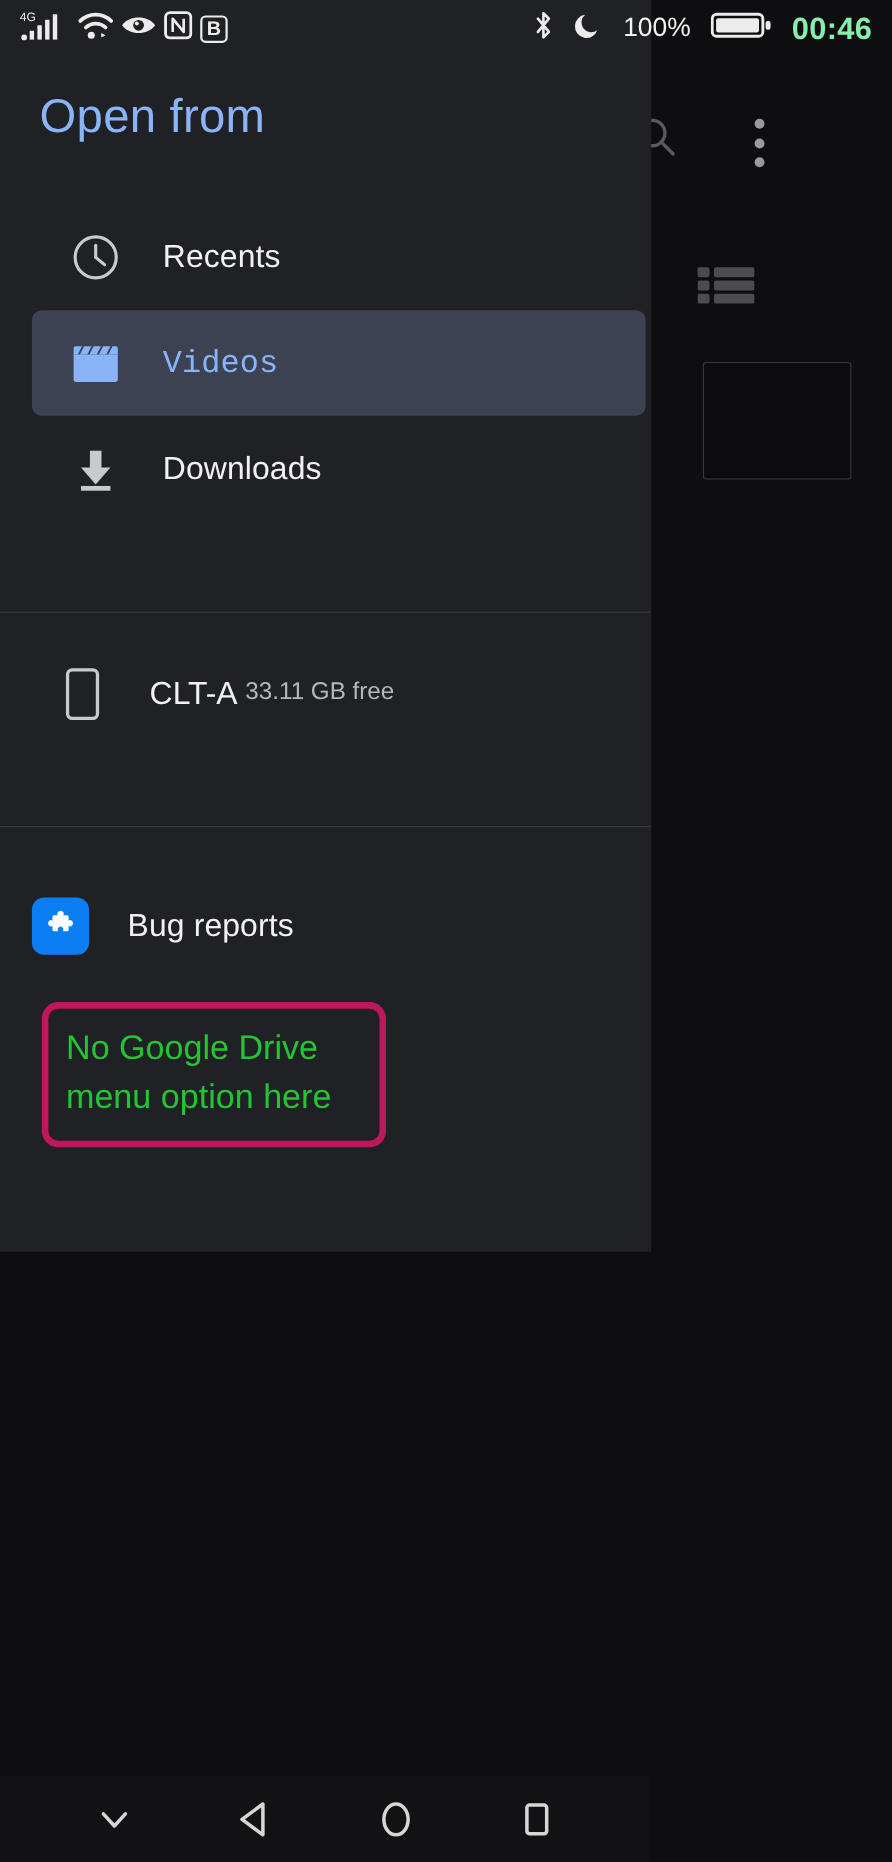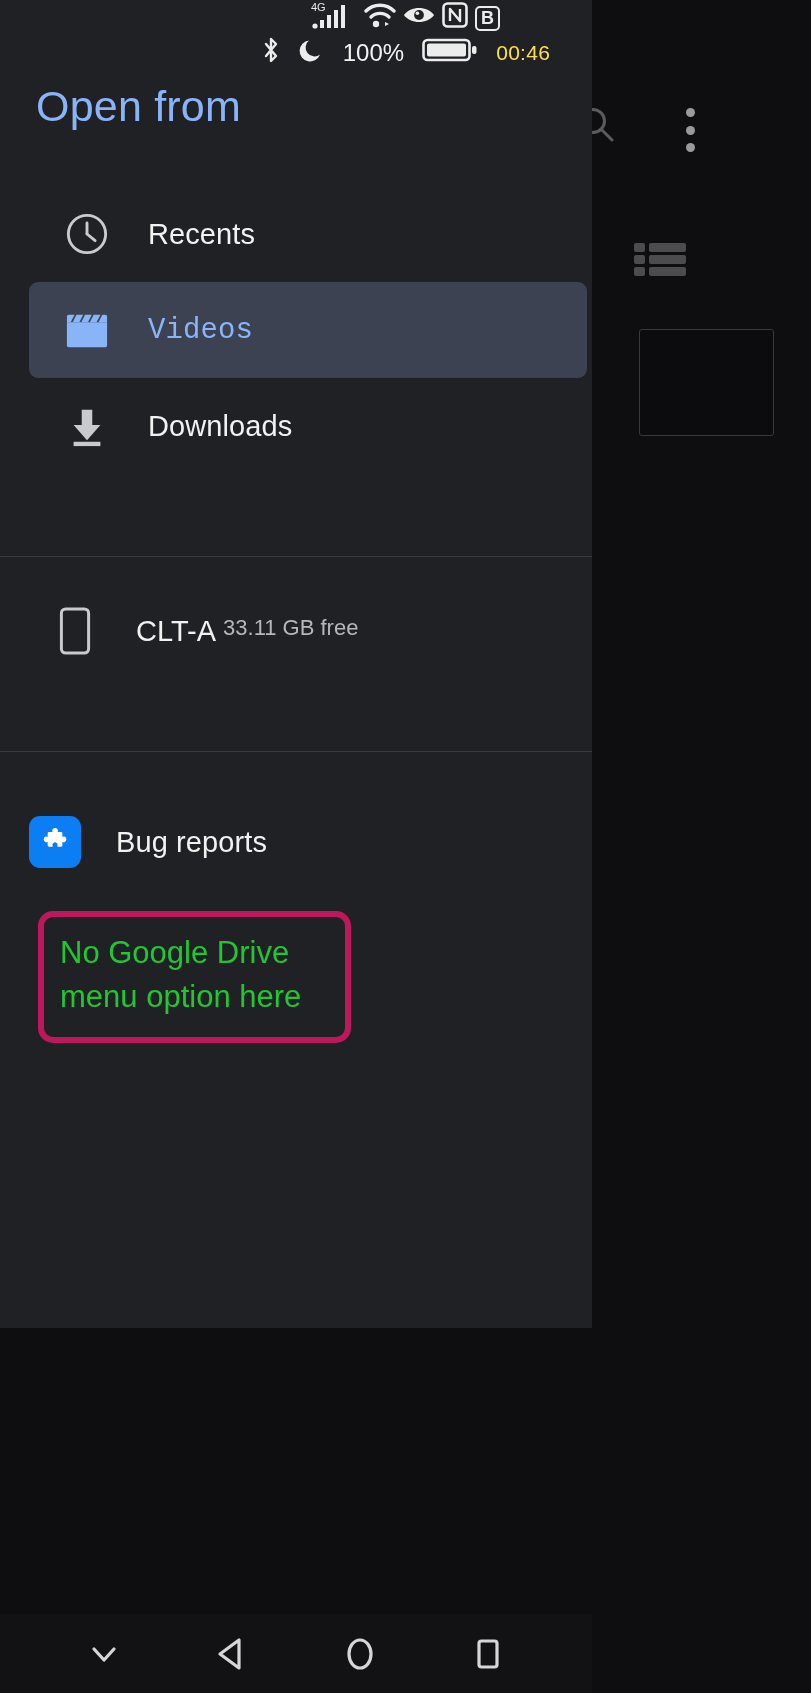--- a/index.html
+++ b/index.html
@@ -72,21 +72,20 @@
     left: 0; top: 0;
     width: 811px; height: 52px;
     display: flex;
     align-items: center;
     justify-content: space-between;
     padding: 0 18px;
     box-sizing: border-box;
     z-index: 40;
     color: #ececec;
     font-size: 22px;
-    flex-direction: column;
   }
   .status-left, .status-right {
     display: flex;
     align-items: center;
   }
   .status-left { gap: 7px; }
   .status-right { gap: 18px; }
   .si { display: block; }
   .nfc-box, .b-box {
     display: flex;
@@ -96,35 +95,36 @@
     color: #ececec;
   }
   .b-box {
     width: 25px; height: 25px;
     border: 2.5px solid #ececec;
     border-radius: 5px;
     font-size: 18px;
     box-sizing: border-box;
   }
   .status-clock {
-    font-size: 21px;
-    color: #fde047;
+    font-size: 28px;
+    color: #86efac;
     letter-spacing: 0.3px;
+    font-weight: bold;
   }
   .batt-pct {
     font-size: 24px;
     color: #f2f2f2;
   }
 
   
   .drawer {
     position: absolute;
     left: 0; top: 0;
     width: 592px;
-    height: 1328px;
+    height: 1138px;
     background: #202124;
     z-index: 20;
   }
   .drawer-title {
     position: absolute;
     left: 36px; top: 82px;
     font-size: 43px;
     color: #8ab4f8;
     letter-spacing: 0.2px;
   }

